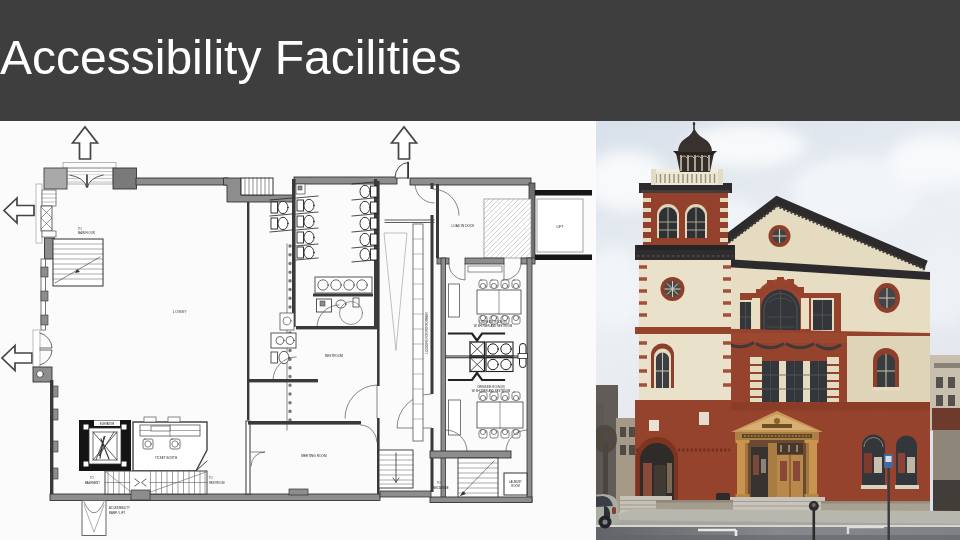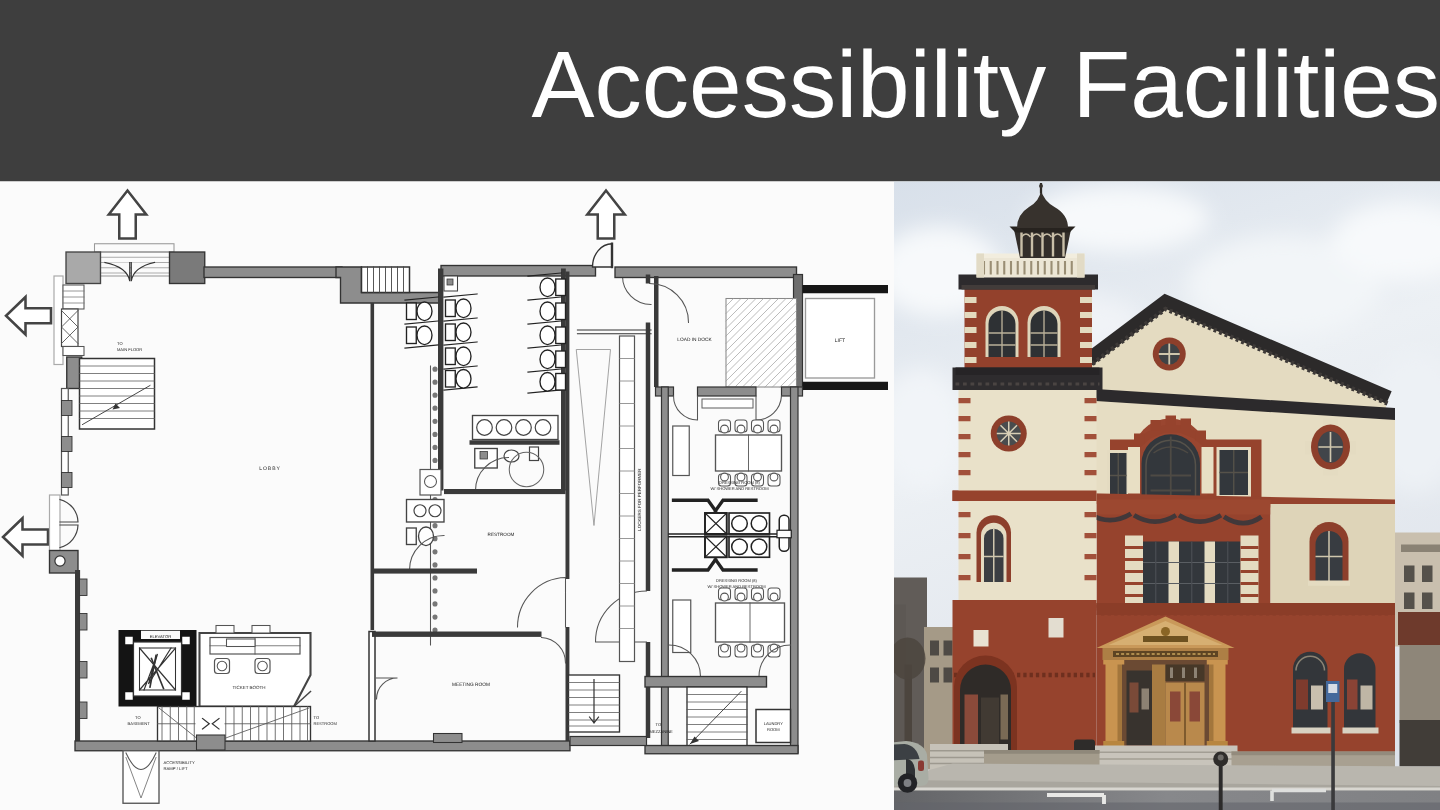--- a/index.html
+++ b/index.html
@@ -4,22 +4,22 @@
 <style>
   html,body{margin:0;padding:0;width:960px;height:540px;overflow:hidden;background:#fff;
     font-family:"Liberation Sans",sans-serif;}
   .abs{position:absolute;}
 </style>
 </head>
 <body>
 
 <div class="abs" style="left:0;top:0;width:960px;height:121px;background:#3e3e3e;"></div>
 
-<div class="abs" style="left:0;top:0;width:960px;height:94px;color:#fff;font-size:63px;
-  text-align:right;line-height:115px;">Accessibility Facilities</div>
+<div class="abs" style="left:0;top:0;width:960px;height:94px;color:#fff;font-size:48px;
+  text-align:left;line-height:115px;">Accessibility Facilities</div>
 
 <div class="abs" style="left:0;top:121px;width:596px;height:419px;background:#fbfbfb;">
 <svg width="596" height="419" viewBox="0 0 596 419" font-family="Liberation Sans, sans-serif">
 <g stroke-linecap="square">
 
 <path d="M72.5 22 L85 6 L97.5 22 L90.5 22 L90.5 38 L79.5 38 L79.5 22 Z" fill="#fff" stroke="#444" stroke-width="1.7"></path>
 
 <path d="M391.5 22 L404 6 L416.5 22 L409.5 22 L409.5 38 L398.5 38 L398.5 22 Z" fill="#fff" stroke="#444" stroke-width="1.7"></path>
 
 <path d="M17 77 L4 89.5 L17 102 L17 94.5 L34 94.5 L34 84.5 L17 84.5 Z" fill="#fff" stroke="#444" stroke-width="1.7"></path>

